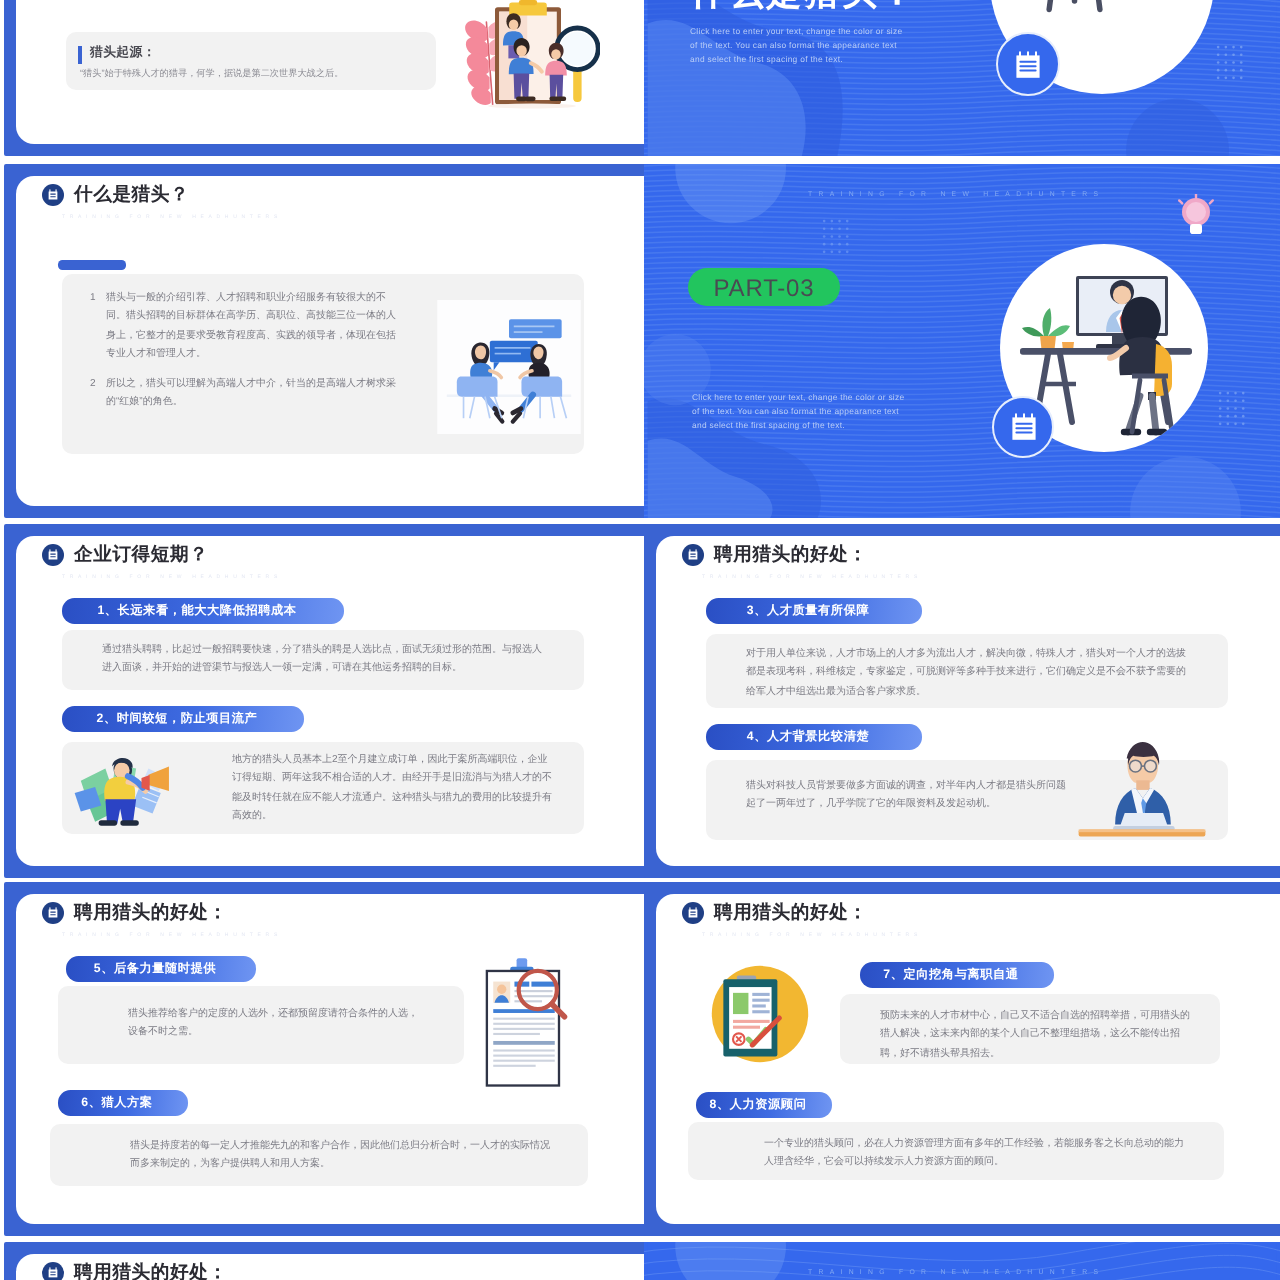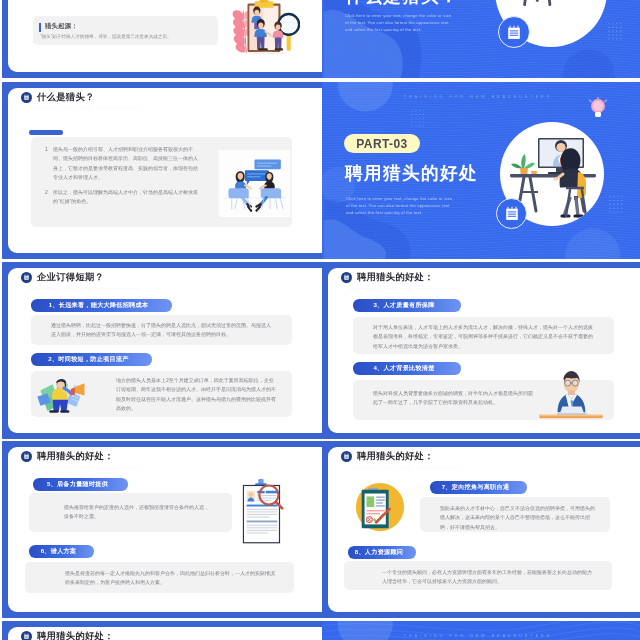--- a/index.html
+++ b/index.html
@@ -31,23 +31,23 @@
         display:flex;align-items:center;justify-content:center;
         color:#fff;font-size:6.1px;font-weight:700;letter-spacing:.3px;white-space:nowrap;
         text-indent:-6px;}
 
   .bluebar{position:absolute;height:3px;border-radius:2px;background:#3a63d2;}
 
   
   .ts{background:#3568ed;}
   .ts svg:first-of-type{height:177px !important;}
 
-  .partpill{position:absolute;background:#fef9c3;border-radius:999px;
+  .partpill{position:absolute;background:#22c55e;border-radius:999px;
             display:flex;align-items:center;justify-content:center;
-            color:#4a4a52;font-weight:700;}
+            color:#4a4a52;font-weight:400;}
   .bigtitle{position:absolute;color:#ffffff;font-weight:700;white-space:nowrap;}
   .subtxt{position:absolute;color:#b9cdf7;font-size:3.4px;line-height:1.75;letter-spacing:.15px;}
   .topband{position:absolute;color:#83a9f2;font-size:3.4px;letter-spacing:3.15px;white-space:nowrap;}
 
   .circlewhite{position:absolute;border-radius:50%;background:#ffffff;}
   .ringicon{position:absolute;border-radius:50%;background:#ffffff;
             border:1.4px solid #3568ed;display:flex;align-items:center;justify-content:center;}
 </style>
 </head>
 <body>
@@ -459,21 +459,20 @@
           <circle cx="7" cy="17" r=".85"></circle>
           <circle cx="12" cy="17" r=".85"></circle>
           <circle cx="17" cy="17" r=".85"></circle>
       <circle cx="2" cy="22" r=".85"></circle>
           <circle cx="7" cy="22" r=".85"></circle>
           <circle cx="12" cy="22" r=".85"></circle>
           <circle cx="17" cy="22" r=".85"></circle>
     </g>
   </svg>
   <div class="partpill" style="left:22px;top:52px;width:76px;height:19px;font-size:12px;letter-spacing:.4px;">PART-03</div>
-  <div class="bigtitle" style="left:23px;top:79px;font-size:17.6px;letter-spacing:1.4px;">聘用猎头的好处</div>
   <div class="subtxt" style="left:24px;top:113px;width:108px;font-size:4.2px;line-height:1.72;">Click here to enter your text, change the color or size of the text. You can also format the appearance text and select the first spacing of the text.</div>
   <div class="circlewhite" style="left:178px;top:40px;width:104px;height:104px;"></div>
   <svg style="position:absolute;left:178px;top:40px;width:104px;height:104px;" viewBox="0 0 104 104">
     <defs>
           <clipPath id="cc2">
             <circle cx="52" cy="52" r="52"></circle>
           </clipPath>
         </defs>
     <g clip-path="url(#cc2)">
 

